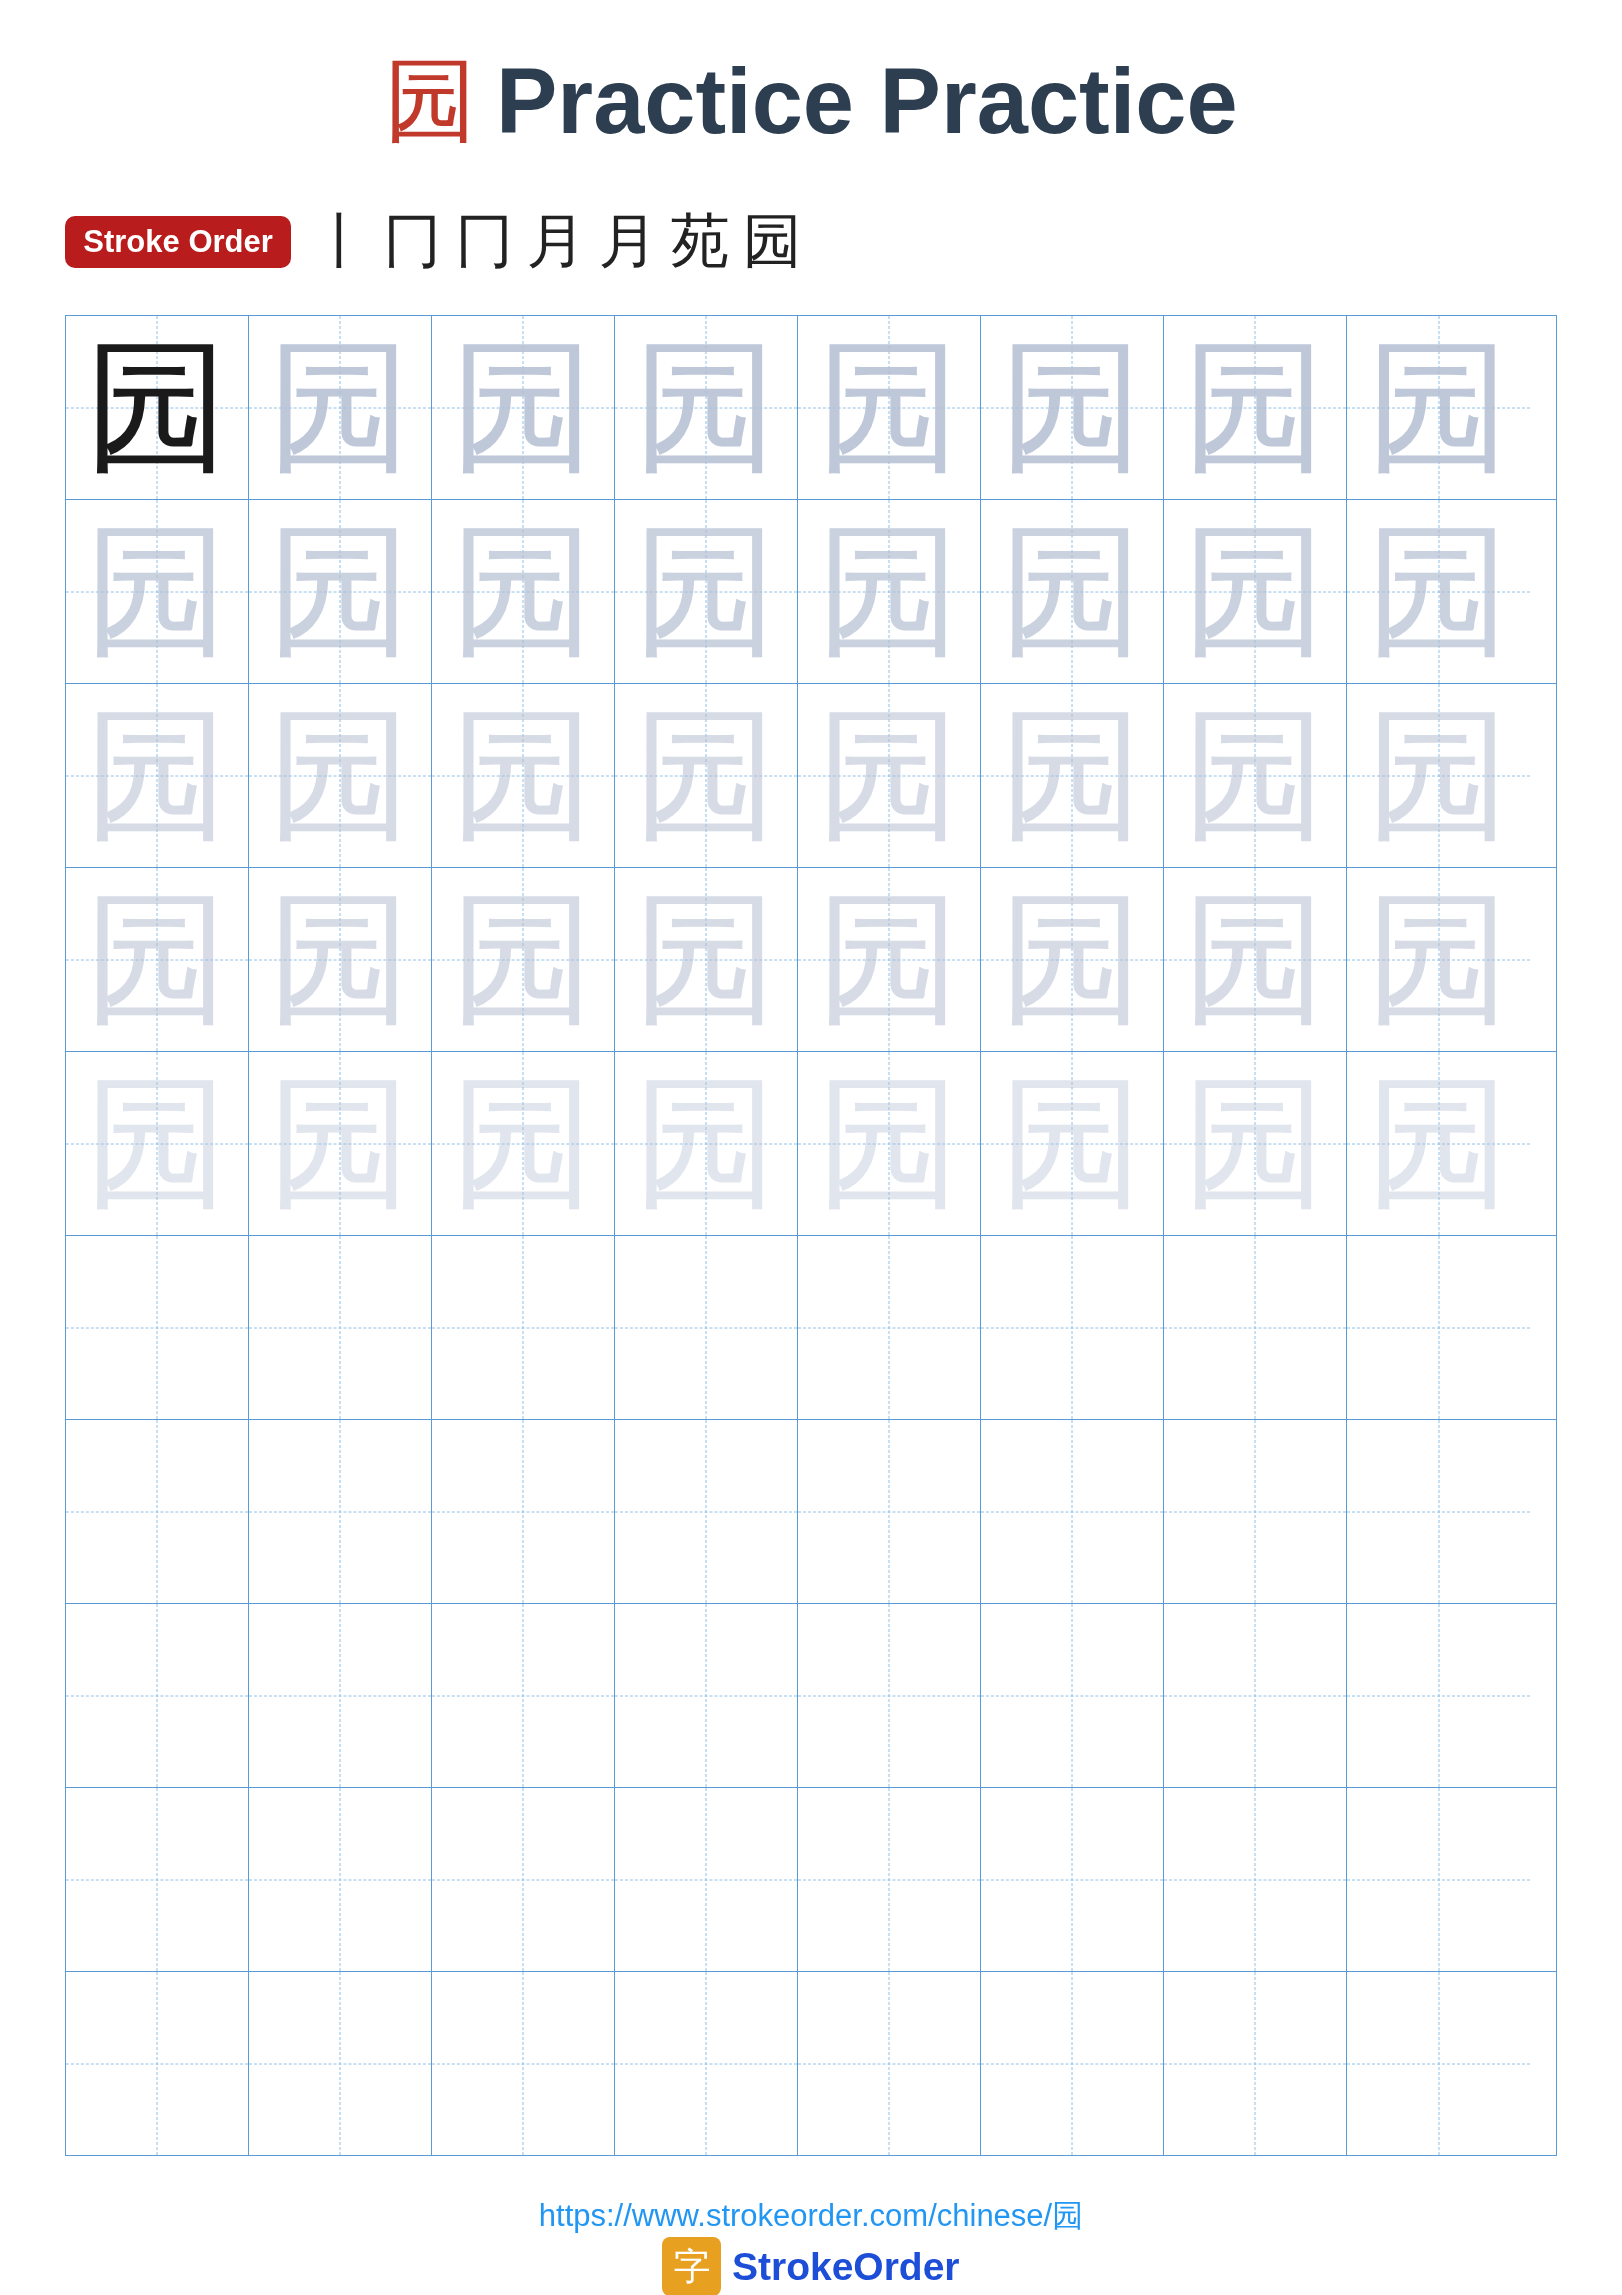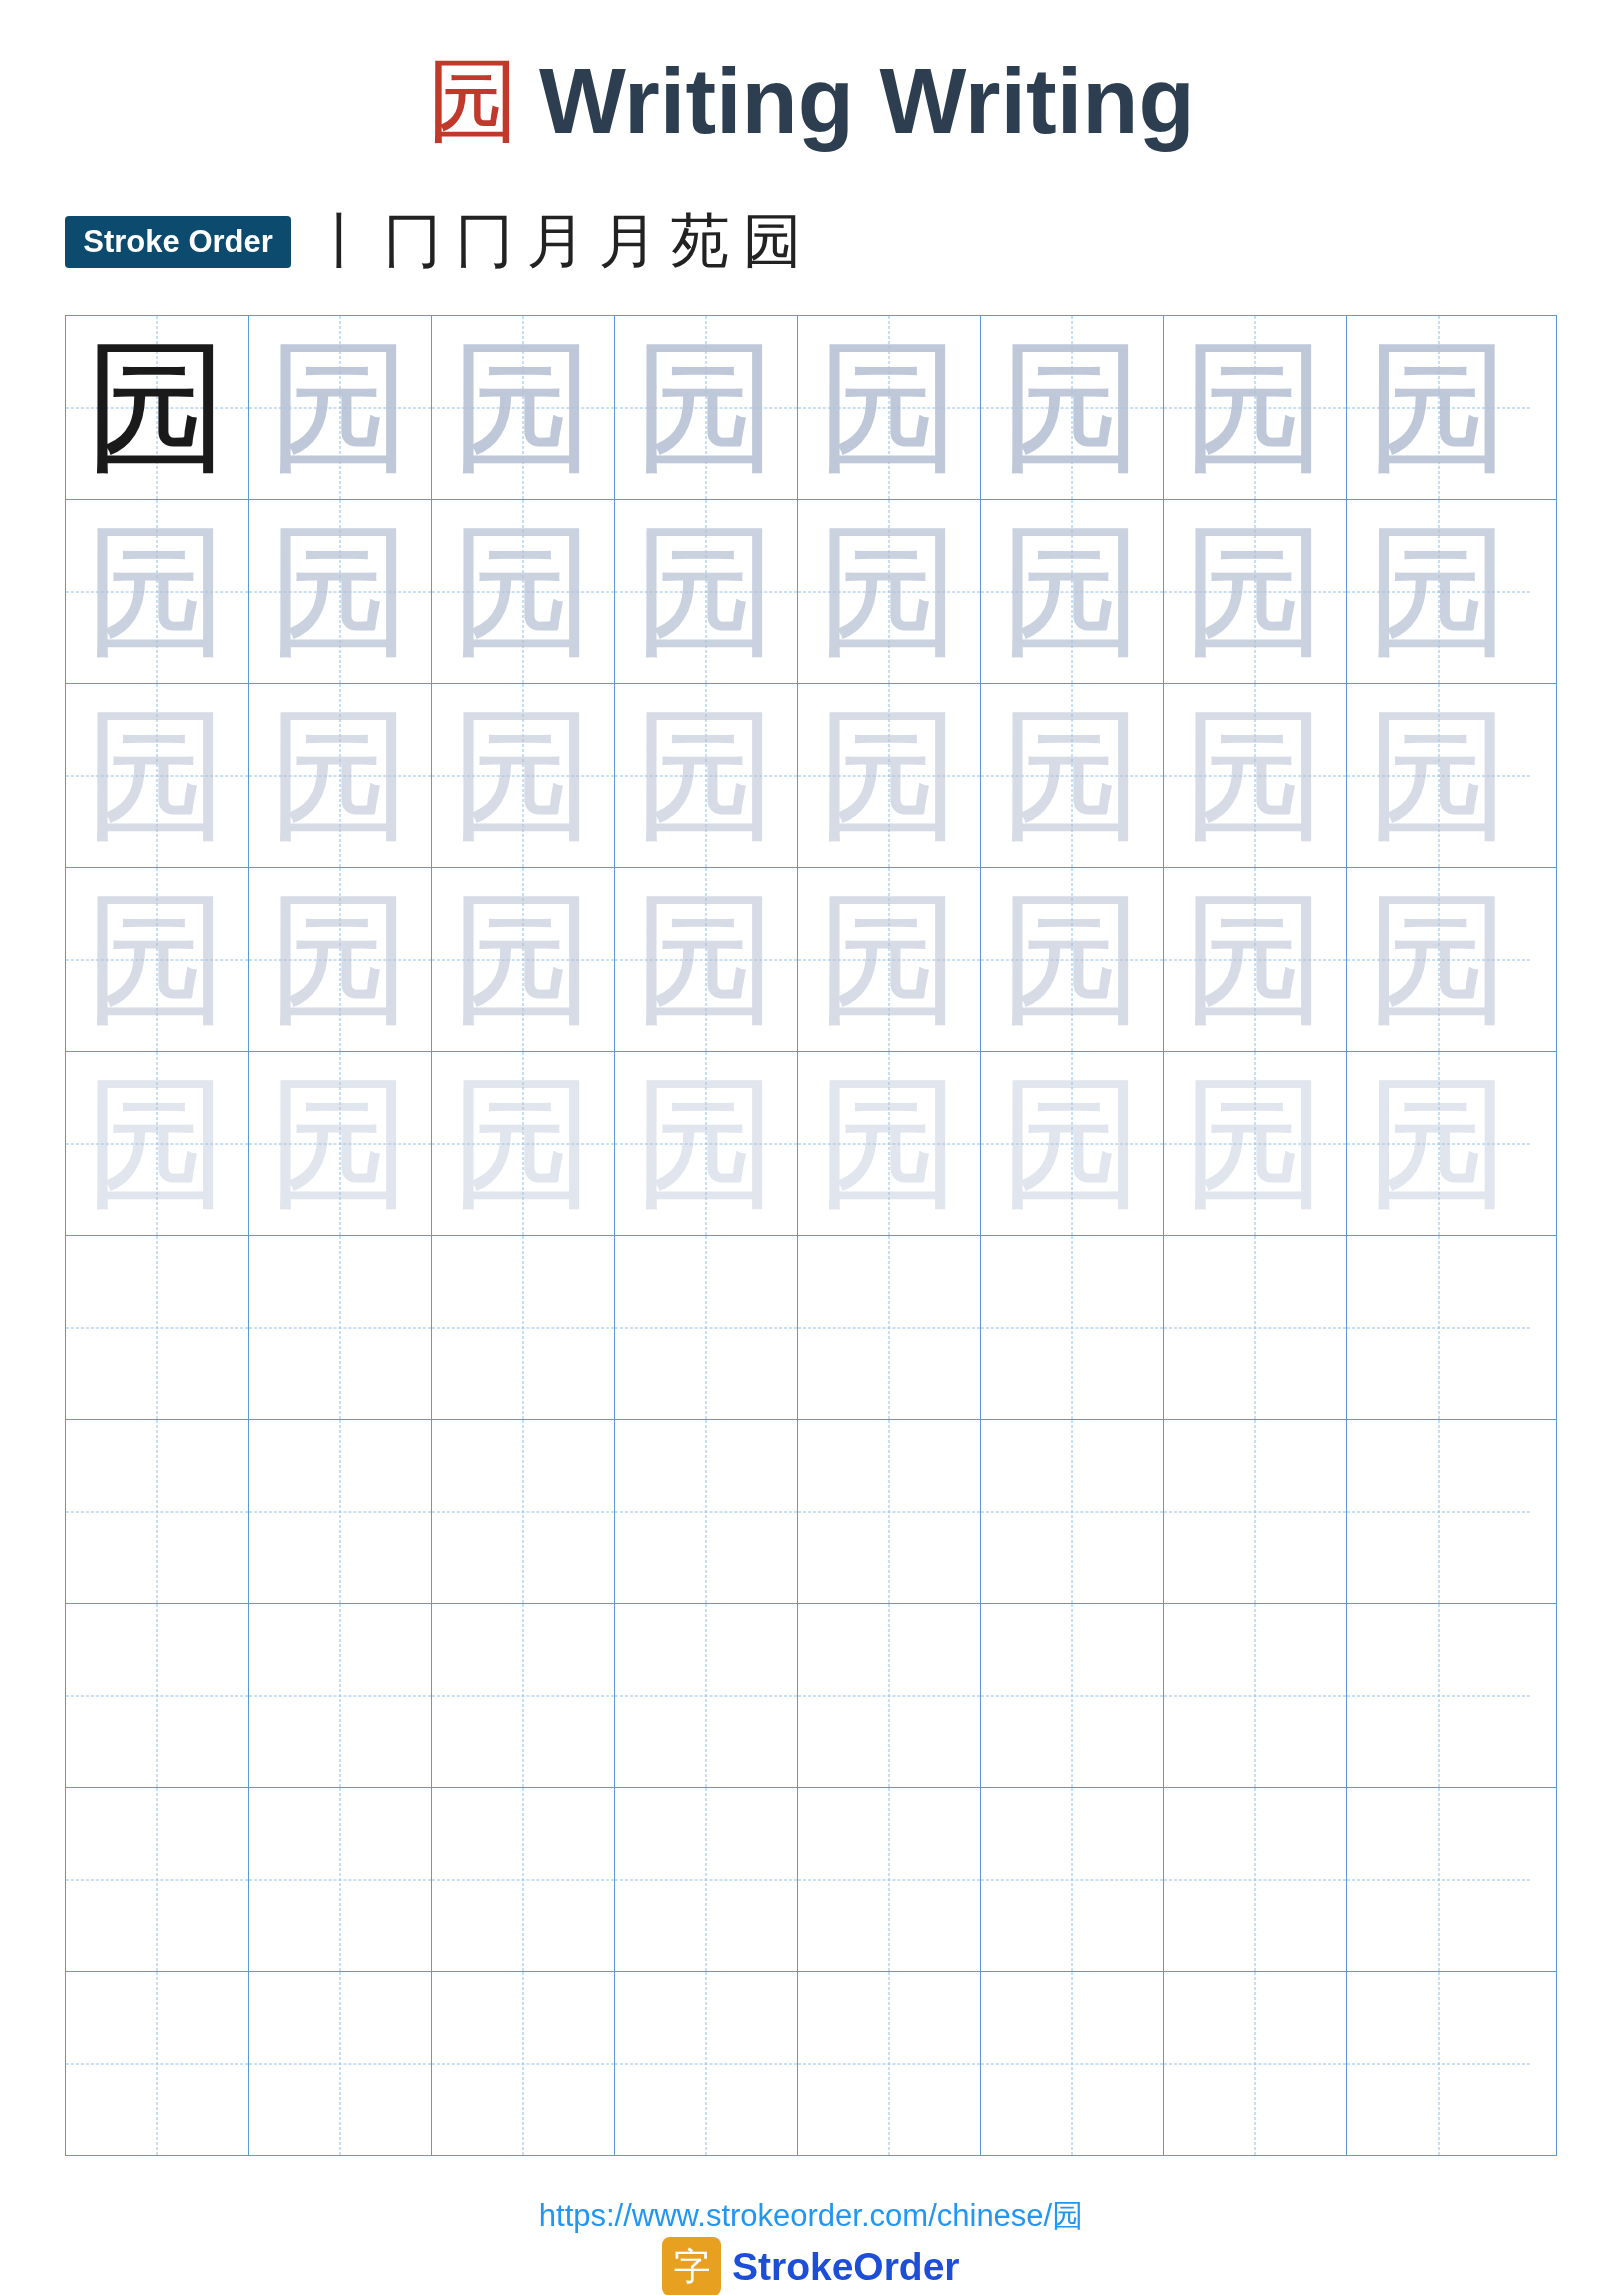--- a/index.html
+++ b/index.html
@@ -43,25 +43,25 @@
     }
 
     .stroke-order-row {
       display: flex;
       align-items: center;
       margin-bottom: 33px;
       gap: 19.6px;
     }
 
     .stroke-order-badge {
-      background: #0c4a6e;
+      background: #b91c1c;
       color: #fff;
       font-size: 31px;
       padding: 7.9px 18.3px;
-      border-radius: 4px;
+      border-radius: 10px;
       font-weight: bold;
       white-space: nowrap;
     }
 
     .stroke-sequence {
       display: flex;
       align-items: center;
       gap: 13px;
       font-size: 59px;
       color: #222;
@@ -203,21 +203,21 @@
       color: #1d4ed8;
     }
   </style>
 </head>
 <body>
 
 <div class="page">
 
   <div class="title-row">
     <span class="title-char">园</span>
-    <span class="title-text">Writing Writing</span>
+    <span class="title-text">Practice Practice</span>
   </div>
 
   <div class="stroke-order-row">
     <span class="stroke-order-badge">Stroke Order</span>
     <div class="stroke-sequence">
       <span class="stroke-seq-item">丨</span>
       <span class="stroke-seq-item">冂</span>
       <span class="stroke-seq-item">冂</span>
       <span class="stroke-seq-item">月</span>
       <span class="stroke-seq-item">月</span>

